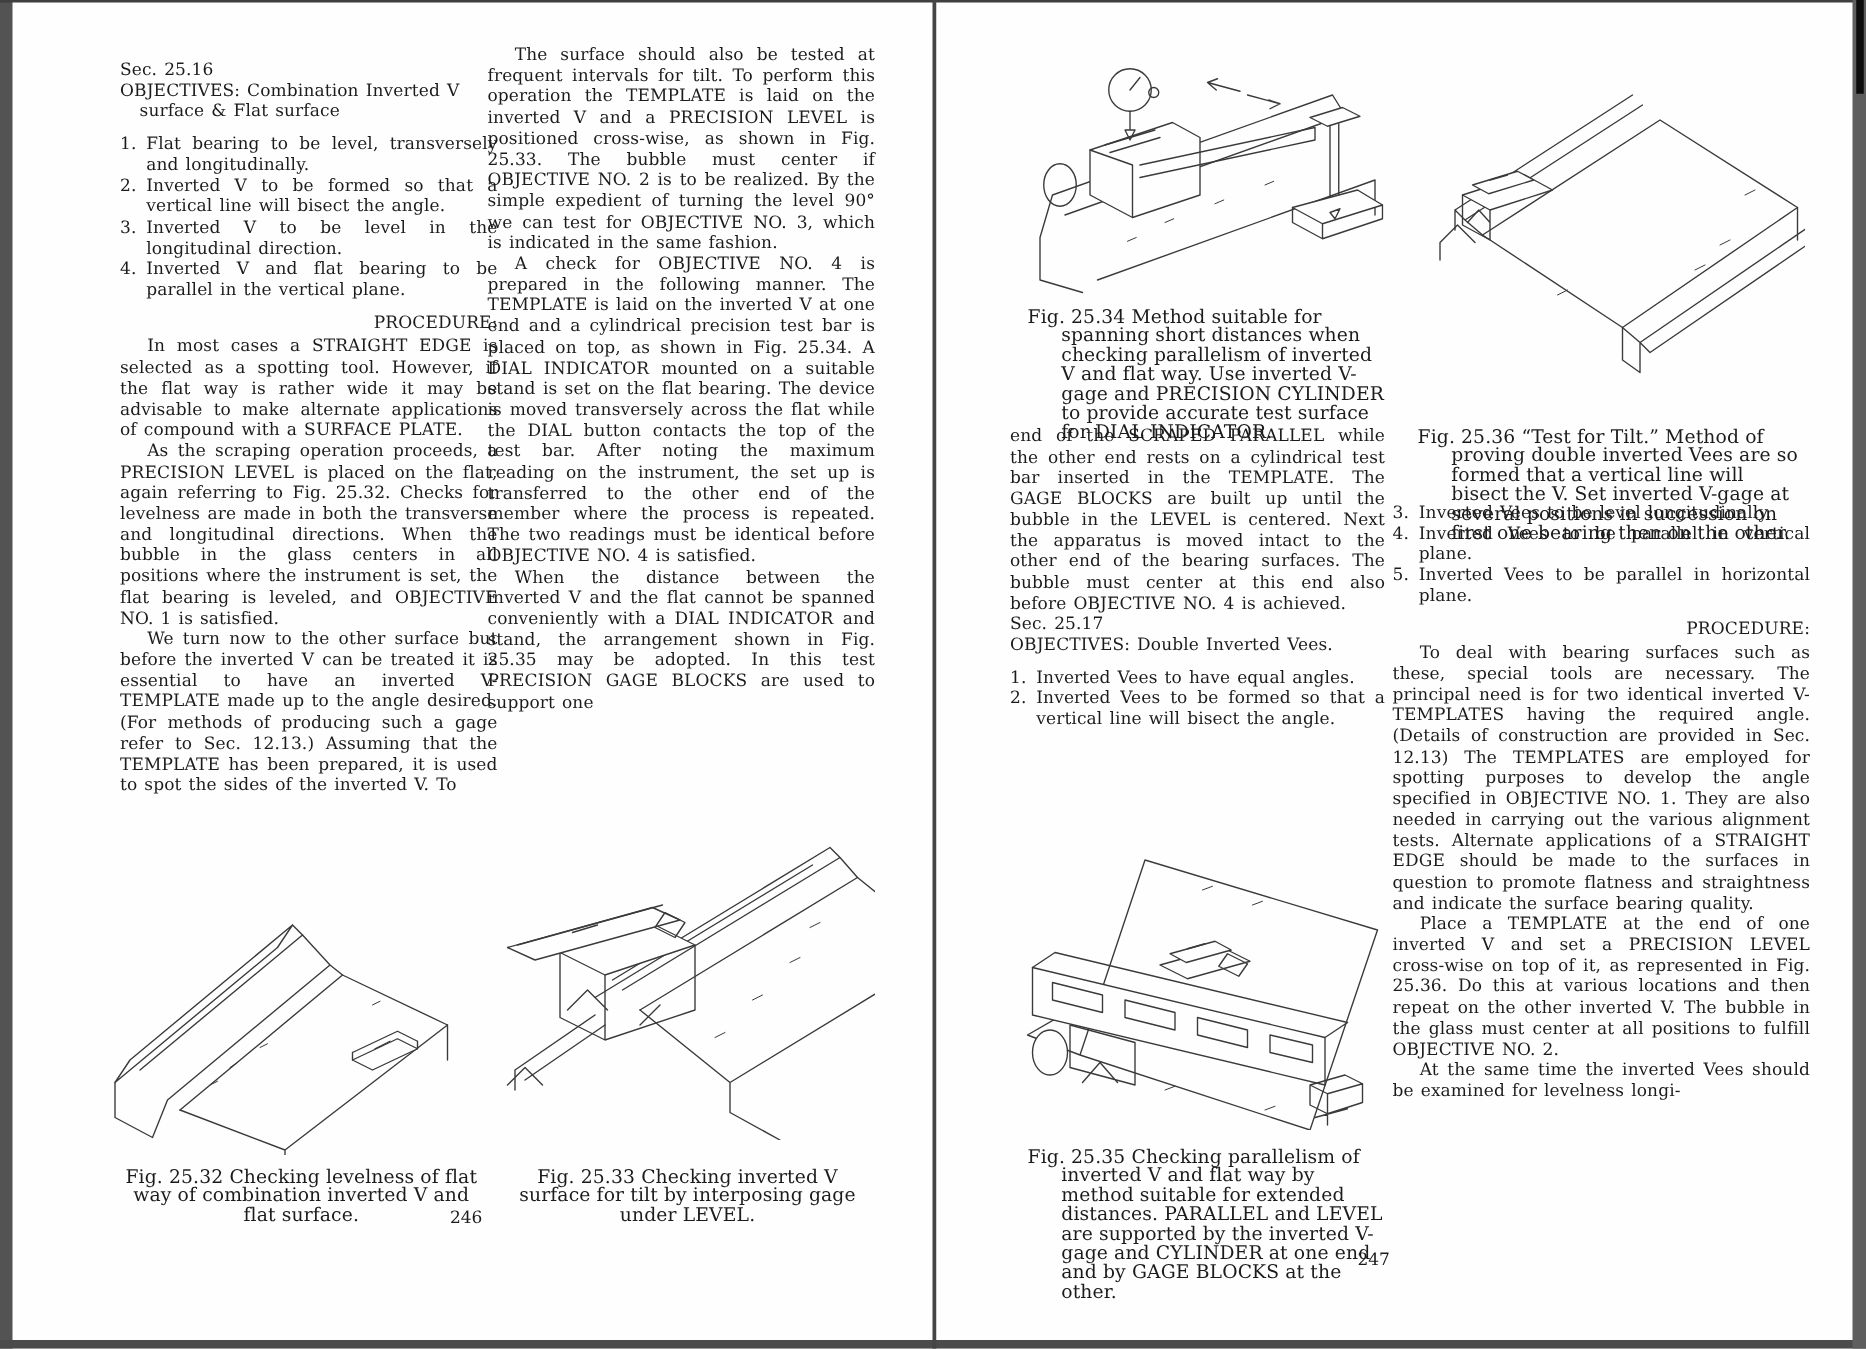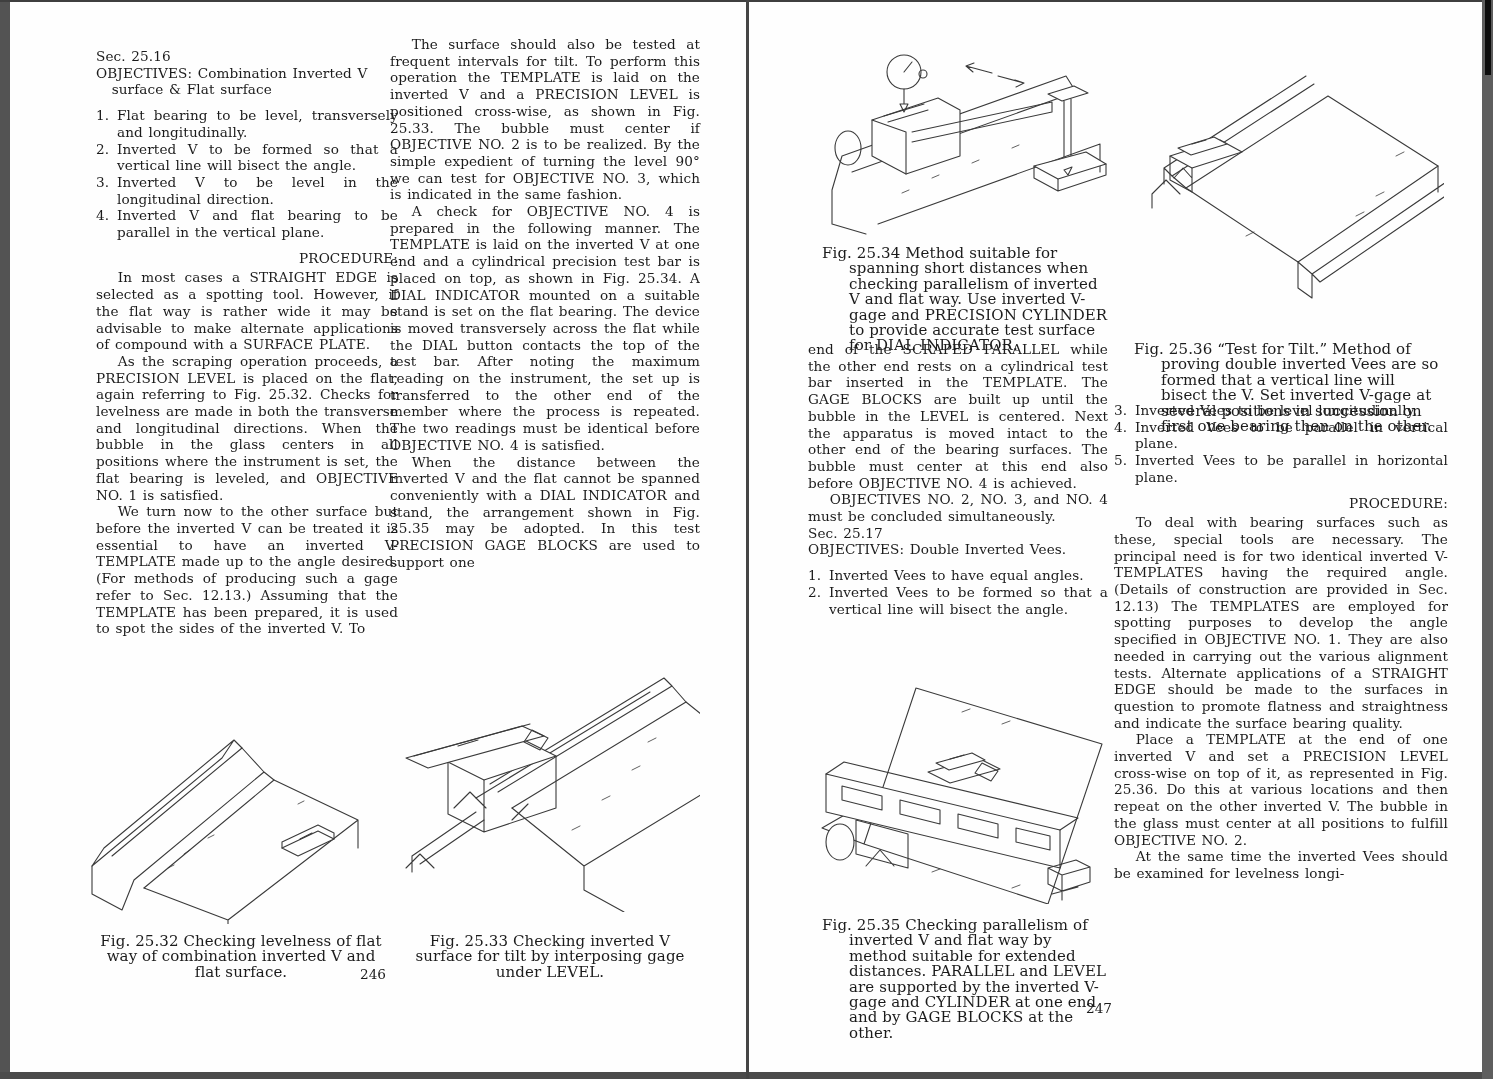--- a/index.html
+++ b/index.html
@@ -136,21 +136,20 @@
       <path d="M252 73 L252 134 M259 71 L259 132"></path>
       <path class="solid" d="M222 138 L274 124 L294 136 L246 151 Z"></path>
       <path d="M222 138 L222 150 M246 151 L246 163 M294 136 L294 147 M222 150 L246 163 M246 163 L294 147 M252 142 L260 139 L256 147 Z"></path>
       <path class="thin" d="M120 150 L127 147 M160 135 L167 132 M200 120 L207 117 M90 165 L97 162"></path>
     </svg>
 
     <div class="caption hang" style="left:822px; top:246px; width:288px;">Fig. 25.34   Method suitable for spanning short distances when checking parallelism of inverted V and flat way. Use inverted V-gage and PRECISION CYLINDER to provide accurate test surface for DIAL INDICATOR.</div>
 
     <div class="col" style="left:808px; top:341px; width:300px;">
       <p class="para noindent">end of the SCRAPED PARALLEL while the other end rests on a cylindrical test bar inserted in the TEMPLATE. The GAGE BLOCKS are built up until the bubble in the LEVEL is centered. Next the apparatus is moved intact to the other end of the bearing surfaces. The bubble must center at this end also before OBJECTIVE NO. 4 is achieved.</p>
-      <p class="para">OBJECTIVES NO. 2, NO. 3, and NO. 4 must be concluded simultaneously.</p>
       <div class="h-sec mt">Sec. 25.17</div>
       <div class="h-obj">OBJECTIVES:  Double Inverted Vees.</div>
       <div class="list">
         <div class="li">
           <span class="num">1.</span>
           <span class="txt">Inverted Vees to have equal angles.</span>
         </div>
         <div class="li">
           <span class="num">2.</span>
           <span class="txt">Inverted Vees to be formed so that a vertical line will bisect the angle.</span>

